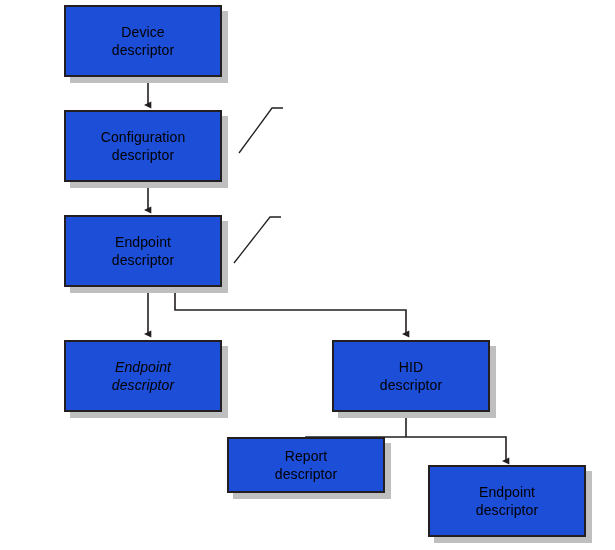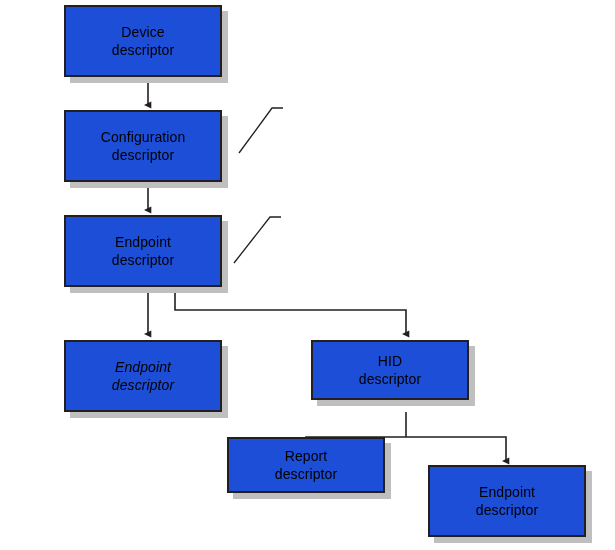--- a/index.html
+++ b/index.html
@@ -92,21 +92,21 @@
   <div class="node" style="left:64px; top:215px; width:158px; height:72px;">
     <span class="node-label">Endpoint
 descriptor</span>
   </div>
 
   <div class="node" style="left:64px; top:340px; width:158px; height:72px;font-style:italic;">
     <span class="node-label">Endpoint
 descriptor</span>
   </div>
 
-  <div class="node" style="left:311px; top:340px; width:158px; height:60px;">
+  <div class="node" style="left:332px; top:340px; width:158px; height:72px;">
     <span class="node-label">HID
 descriptor</span>
   </div>
 
   <div class="node" style="left:227px; top:437px; width:158px; height:56px;">
     <span class="node-label">Report
 descriptor</span>
   </div>
 
   <div class="node" style="left:428px; top:465px; width:158px; height:72px;">

